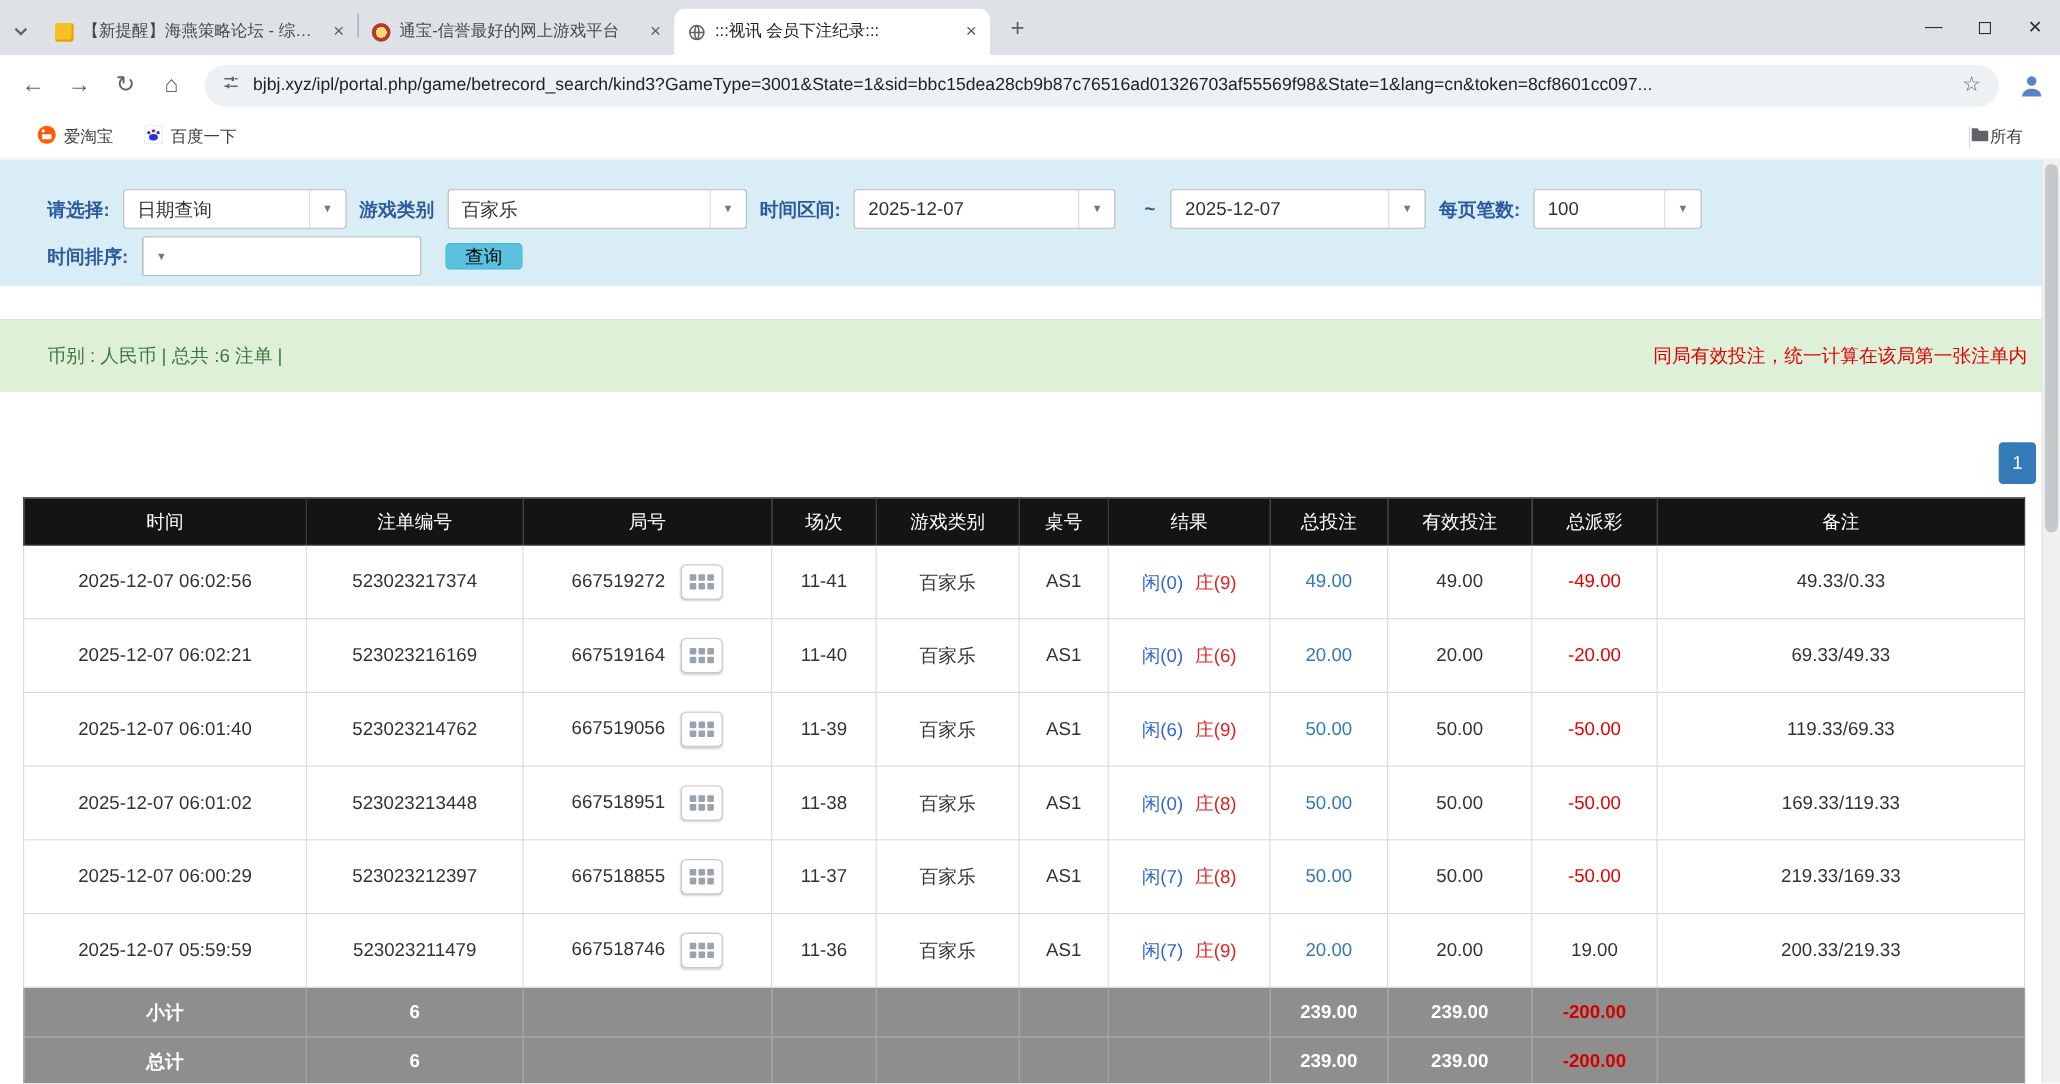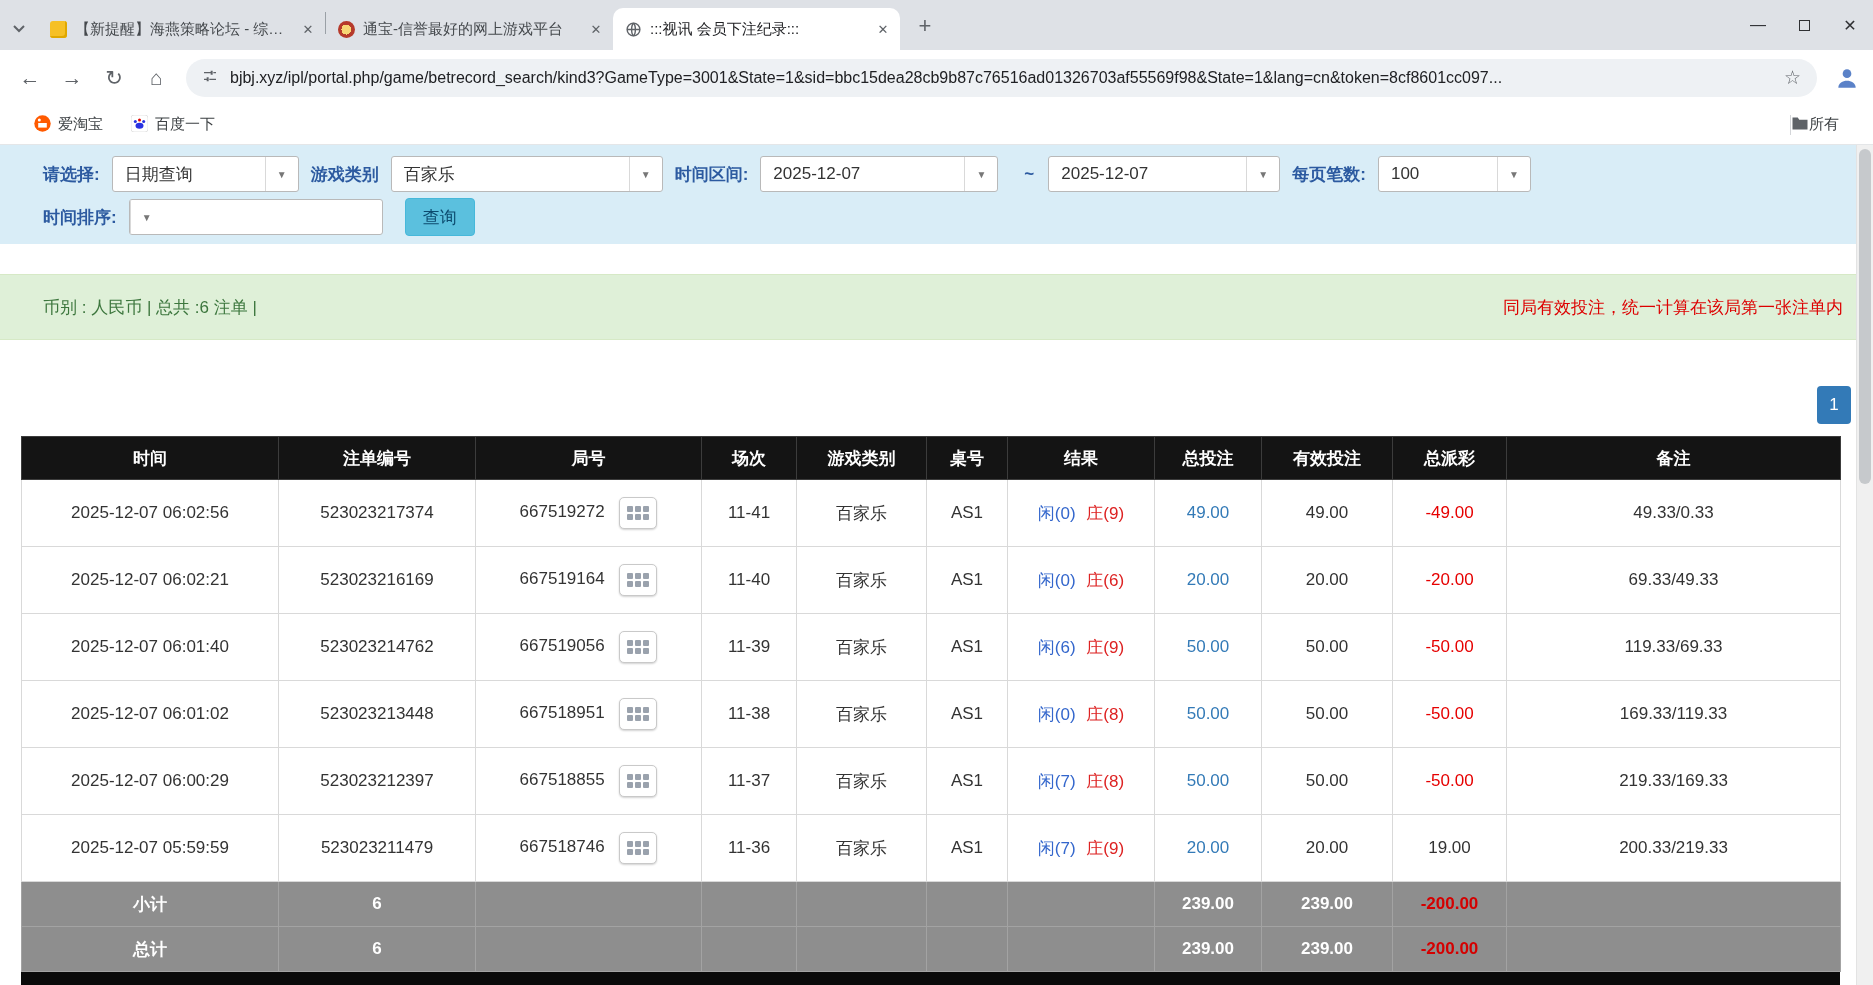--- a/index.html
+++ b/index.html
@@ -35,48 +35,48 @@
 
   .bookmarks{height:40px;background:#fff;display:flex;align-items:center;padding:0 34px;
              border-bottom:1px solid #e4e6e8;font-size:15px;color:#3c4043}
   .bm-item{display:flex;align-items:center;gap:7px;margin-right:28px}
   .bm-right{margin-left:auto;display:flex;align-items:center;overflow:hidden;white-space:nowrap}
   .bm-divider{width:1px;height:20px;background:#d4d6d9}
 
   
   .page{position:relative;height:840px;background:#fff;overflow:hidden}
 
-  .filter-panel{background:var(--filter-bg,#d9edf7);padding:11px 0 9px}
+  .filter-panel{background:var(--filter-bg,#d9edf7);padding:27px 0 9px}
   .filter-row{display:flex;align-items:center;height:36px;margin:0 40px 0 43px}
   .filter-row + .filter-row{margin-top:7px}
   .f-label{font-weight:bold;font-size:17px;color:var(--filter-label,#2c5aa0);margin-right:12px;white-space:nowrap}
   .f-tilde{font-weight:bold;font-size:17px;color:var(--filter-label,#2c5aa0);margin:0 14px}
   .combo{display:flex;align-items:stretch;background:#fff;border:1px solid #b9b9b9;border-radius:3px;
          height:36px;margin-right:12px}
   .combo .val{display:flex;align-items:center;padding:0 12px;font-size:17px;color:#333;flex:1;white-space:nowrap;overflow:hidden}
   .combo .arrow{width:33px;border-left:1px solid #d9d9d9;display:flex;align-items:center;justify-content:center;
                 color:#777;font-size:10px}
-  .w-select{width:187px}.w-game{width:272px}.w-date{width:238px}.w-date2{width:232px}
+  .w-select{width:203px}.w-game{width:272px}.w-date{width:238px}.w-date2{width:232px}
   .w-size{width:153px}.w-sort{width:254px}
-  .btn-query{margin-left:10px;height:38px;padding:0 17px;background:var(--btn-info,#5bc0de);
-             border:1px solid #46b8da;color:#0c4a6e;font-size:17px;border-radius:4px;cursor:pointer}
+  .btn-query{margin-left:10px;height:24px;padding:0 17px;background:var(--btn-info,#5bc0de);
+             border:1px solid #46b8da;color:#000000;font-size:17px;border-radius:4px;cursor:pointer}
 
   .summary{margin-top:30px;height:66px;background:var(--success-bg,#dff0d8);
            border-top:1px solid #d6e9c6;border-bottom:1px solid #d6e9c6;
            display:flex;align-items:center;padding:0 30px 0 43px;font-size:17px}
   .summary .info{color:var(--success-text,#3c763d)}
   .summary .notice{margin-left:auto;color:var(--notice-red,#dd0000)}
 
   .pager-area{height:96px;position:relative}
   .page-btn{position:absolute;top:46px;right:22px;min-width:34px;height:38px;
             background:var(--accent-blue,#337ab7);color:#fff;font-size:17px;
             display:flex;align-items:center;justify-content:center;border-radius:4px}
 
   table.bet{border-collapse:collapse;margin-left:21px;width:1819px;table-layout:fixed;font-size:17px}
-  .bet thead th{background:var(--table-header-bg,#141414);color:#fff;height:43px;font-weight:bold;
+  .bet thead th{background:var(--table-header-bg,#141414);color:#fff;height:43px;font-weight:normal;
                 border:1px solid #3c3c3c;font-size:17px}
   .bet tbody td{height:67px;text-align:center;color:#333;border:1px solid #d9d9d9;background:#fff}
   .bet td.blue{color:var(--accent-blue,#337ab7)}
   .bet td.neg{color:var(--negative-red,#e60000)}
   .res-player{color:var(--player-blue,#3366cc)}
   .res-banker{color:var(--banker-red,#dd2222);margin-left:6px}
   .bet tfoot td{height:45px;background:var(--footer-bg,#8e8e8e);color:#fff;font-weight:bold;
                 text-align:center;border:1px solid #a3a3a3;font-size:17px}
   .bet tfoot td.neg{color:var(--footer-negative,#d40000)}
 

